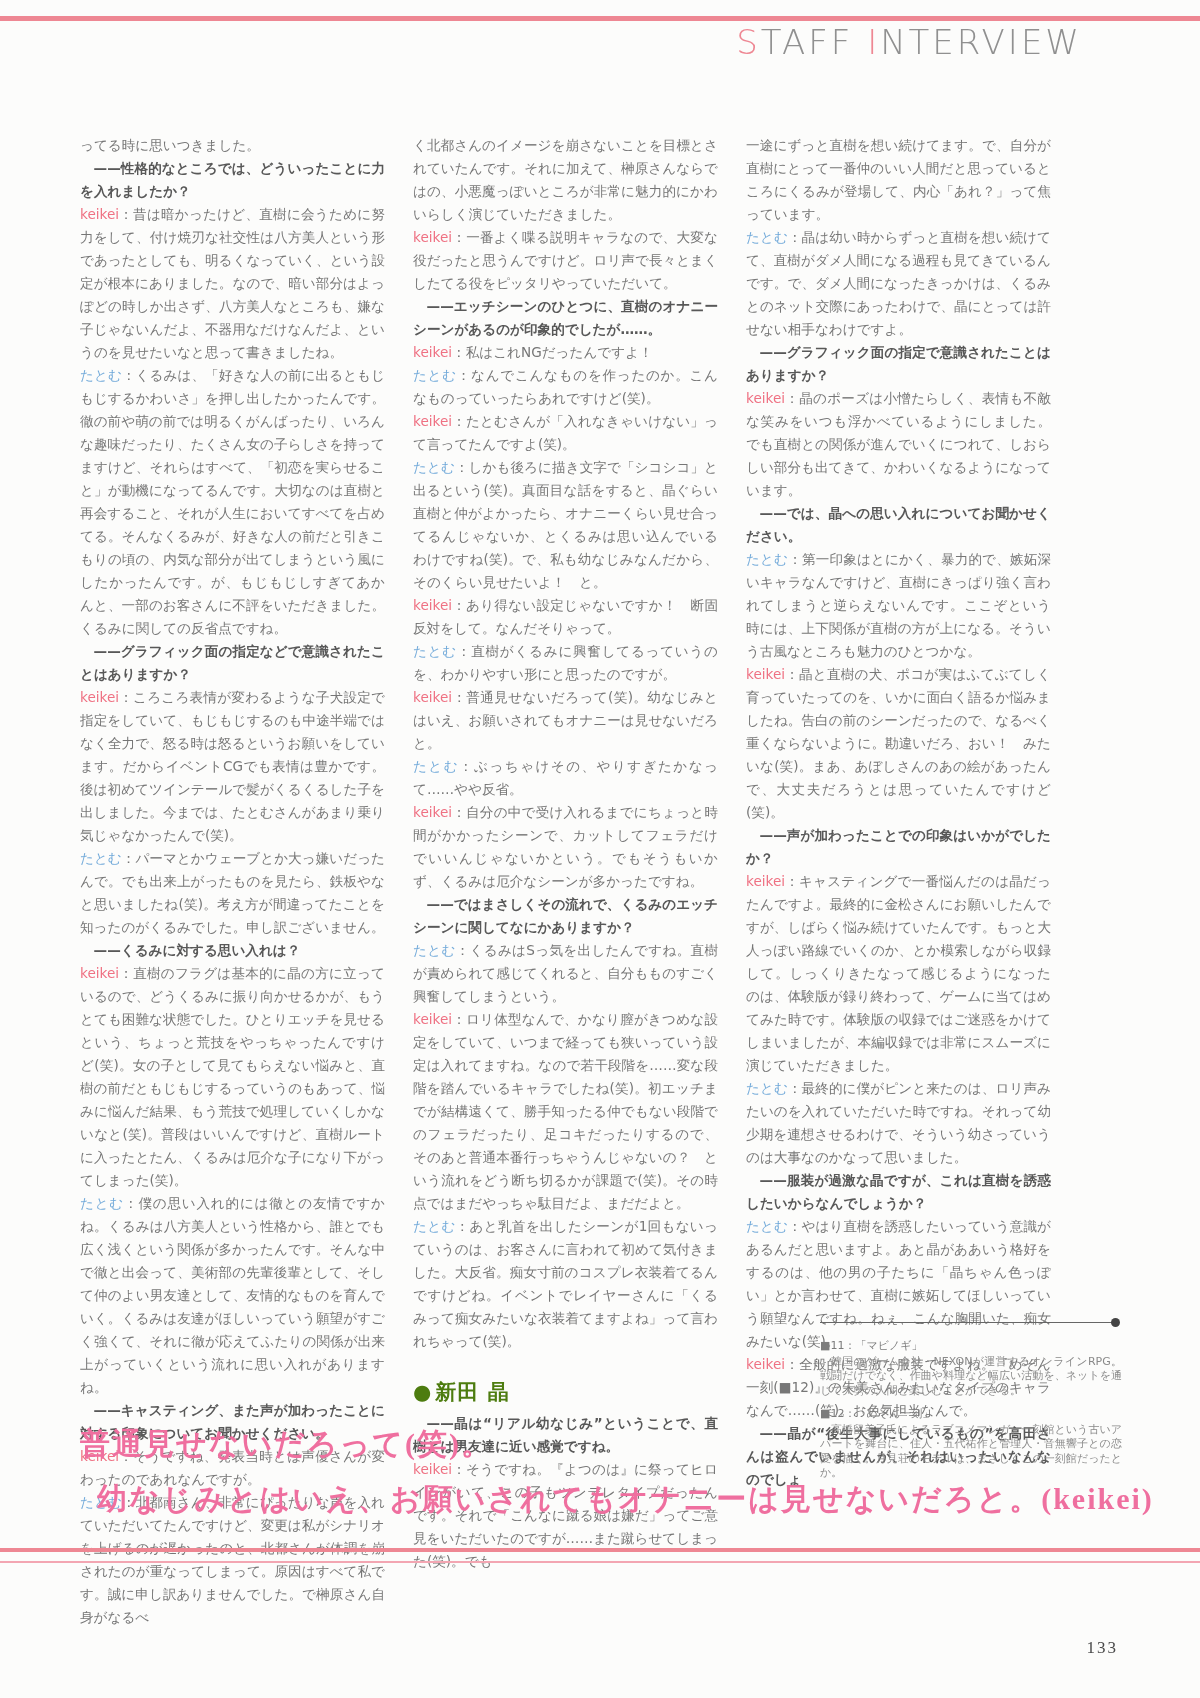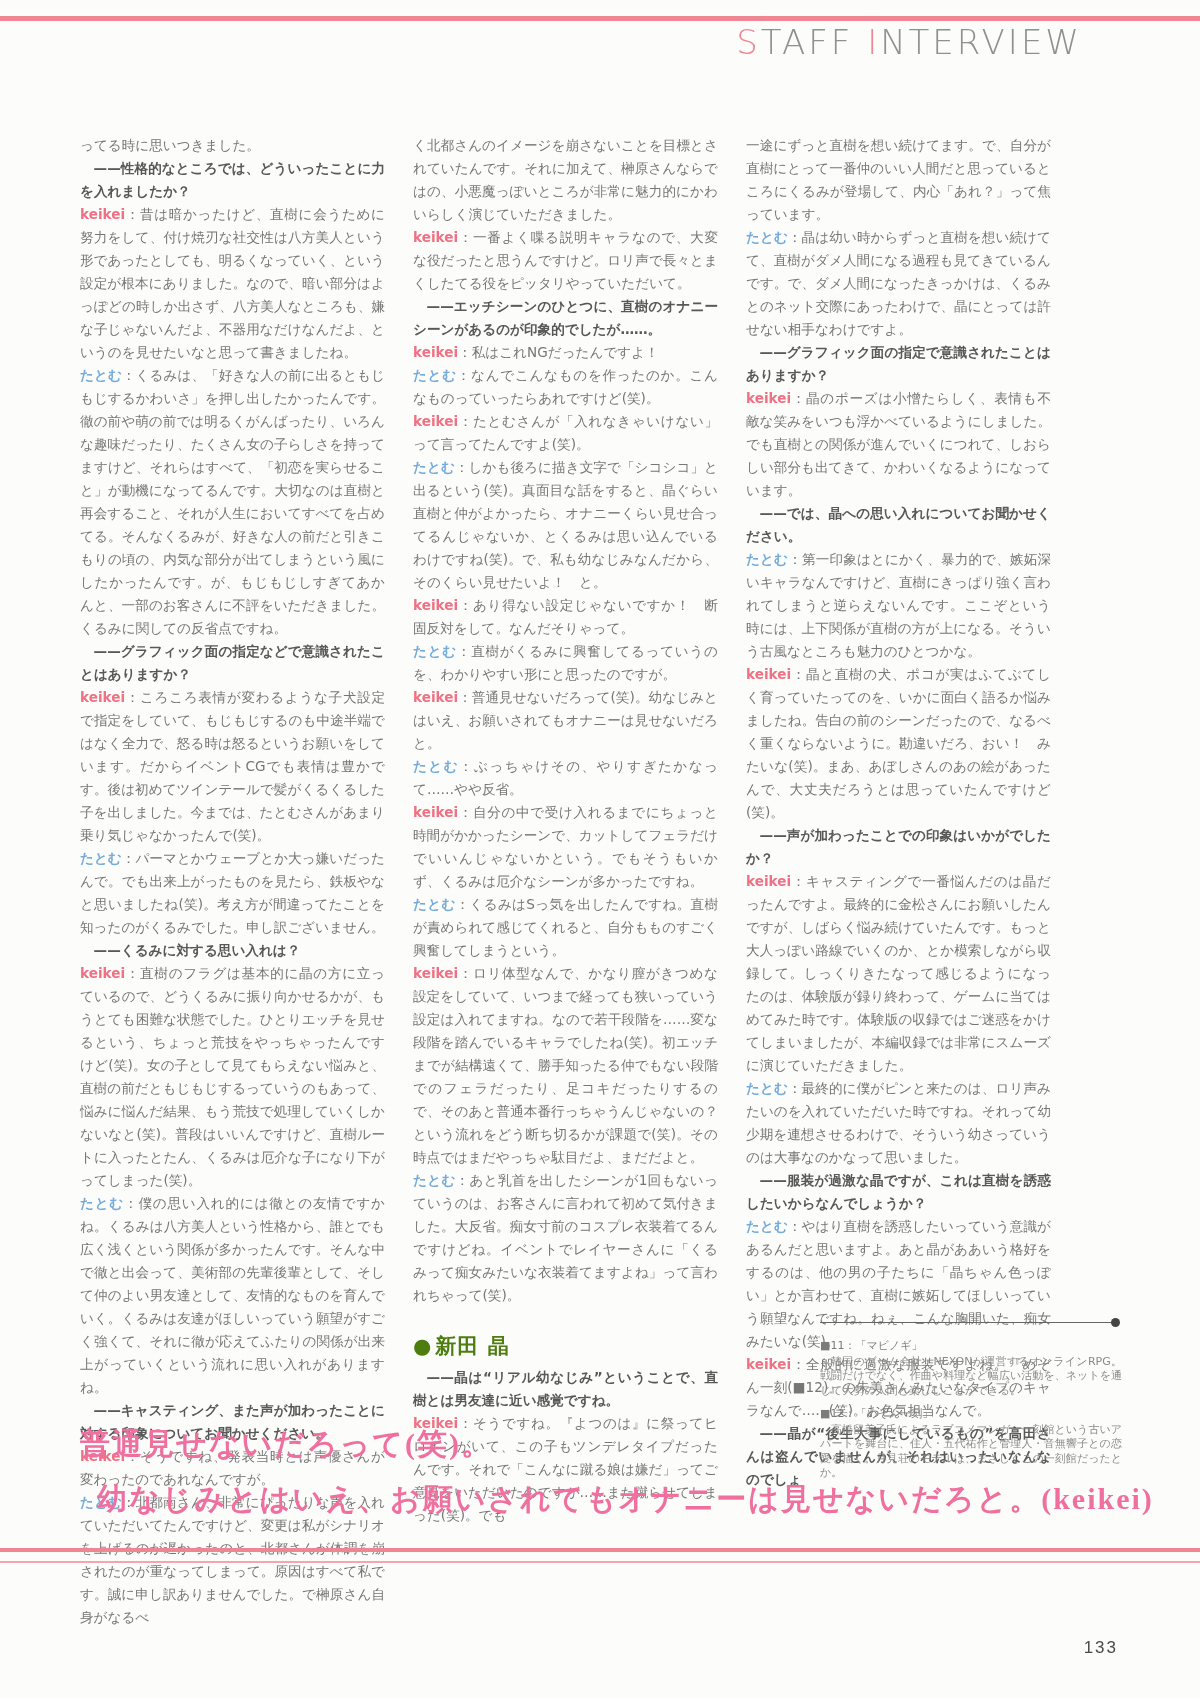--- a/index.html
+++ b/index.html
@@ -12,21 +12,21 @@
   .masthead {
     position:absolute; top:22px; right:118px;
     font-size:34px; font-weight:200; letter-spacing:3px; color:#909090; white-space:nowrap;text-align:right;
   }
   .masthead .accent { color:#ee8793; }
 
   .columns { position:absolute; left:80px; top:134px; display:flex; gap:28px; align-items:flex-start; }
   .col { width:305px; font-size:13.6px; line-height:23px; color:#767676; text-align:justify; }
   .para { margin:0; }
   .para.q { font-weight:bold; color:#585858; text-indent:1em; }
-  .spk { font-weight:bold;margin-top:32px; }
+  .spk { font-weight:normal;margin-top:32px; }
   .spk.keikei { color:#ef7183; }
   .spk.tatomu { color:#74abda; }
   .sec { margin-top:28px; margin-bottom:8px; color:#4d7c0f; font-weight:bold; font-size:21px; letter-spacing:1px; }
   .sec .bullet { margin-right:3px; }
 
   .footnotes { position:absolute; left:820px; top:1322px; width:302px; }
   .fn-rule { position:relative; height:1px; background:#666; margin-bottom:16px; margin-right:4px; }
   .fn-rule .dot { position:absolute; right:-2px; top:-4px; width:9px; height:9px; border-radius:50%; background:#444; }
   .fn { font-size:11px; line-height:14.5px; color:#8a8a8a; text-align:justify; margin-bottom:9px; }
   .fn-title { margin-bottom:1px; color:#7c7c7c; }
@@ -34,21 +34,21 @@
 
   .quote { position:absolute; left:80px; top:1416px; white-space:nowrap;font-family:Liberation Serif, serif; }
   .quote-line { font-size:30px; font-weight:bold; color:#ef6f9f; letter-spacing:2px; line-height:55px; }
   .quote-line.l2 { padding-left:17px; }
 
   .bottom-rule-a { position:absolute; left:0; top:1548px; width:1200px; height:4px; background:#ee8793; }
   .bottom-rule-b { position:absolute; left:0; top:1561px; width:1200px; height:2px; background:#f3a6b2; }
 
   .page-number {
     position:absolute; top:1638px; right:82px;
-    font-family:Liberation Sans, sans-serif;
+    font-family:Liberation Serif, serif;
     font-size:17px; letter-spacing:2px; color:#4a4a4a;
   }
 </style>
 </head>
 <body>
 
 <div class="top-rule"></div>
 
 <div class="masthead">
   <span class="accent">S</span><span>TAFF</span><span> </span><span class="accent">I</span><span>NTERVIEW</span>
@@ -76,20 +76,21 @@
       <div class="para q">——エッチシーンのひとつに、直樹のオナニーシーンがあるのが印象的でしたが……。</div>
       <div class="para ans"><span class="spk keikei">keikei</span>：私はこれNGだったんですよ！</div>
       <div class="para ans"><span class="spk tatomu">たとむ</span>：なんでこんなものを作ったのか。こんなものっていったらあれですけど(笑)。</div>
       <div class="para ans"><span class="spk keikei">keikei</span>：たとむさんが「入れなきゃいけない」って言ってたんですよ(笑)。</div>
       <div class="para ans"><span class="spk tatomu">たとむ</span>：しかも後ろに描き文字で「シコシコ」と出るという(笑)。真面目な話をすると、晶ぐらい直樹と仲がよかったら、オナニーくらい見せ合ってるんじゃないか、とくるみは思い込んでいるわけですね(笑)。で、私も幼なじみなんだから、そのくらい見せたいよ！　と。</div>
       <div class="para ans"><span class="spk keikei">keikei</span>：あり得ない設定じゃないですか！　断固反対をして。なんだそりゃって。</div>
       <div class="para ans"><span class="spk tatomu">たとむ</span>：直樹がくるみに興奮してるっていうのを、わかりやすい形にと思ったのですが。</div>
       <div class="para ans"><span class="spk keikei">keikei</span>：普通見せないだろって(笑)。幼なじみとはいえ、お願いされてもオナニーは見せないだろと。</div>
       <div class="para ans"><span class="spk tatomu">たとむ</span>：ぶっちゃけその、やりすぎたかなって……やや反省。</div>
       <div class="para ans"><span class="spk keikei">keikei</span>：自分の中で受け入れるまでにちょっと時間がかかったシーンで、カットしてフェラだけでいいんじゃないかという。でもそうもいかず、くるみは厄介なシーンが多かったですね。</div>
+      <div class="para q">——ではまさしくその流れで、くるみのエッチシーンに関してなにかありますか？</div>
       <div class="para ans"><span class="spk tatomu">たとむ</span>：くるみはSっ気を出したんですね。直樹が責められて感じてくれると、自分もものすごく興奮してしまうという。</div>
       <div class="para ans"><span class="spk keikei">keikei</span>：ロリ体型なんで、かなり膣がきつめな設定をしていて、いつまで経っても狭いっていう設定は入れてますね。なので若干段階を……変な段階を踏んでいるキャラでしたね(笑)。初エッチまでが結構遠くて、勝手知ったる仲でもない段階でのフェラだったり、足コキだったりするので、そのあと普通本番行っちゃうんじゃないの？　という流れをどう断ち切るかが課題で(笑)。その時点ではまだやっちゃ駄目だよ、まだだよと。</div>
       <div class="para ans"><span class="spk tatomu">たとむ</span>：あと乳首を出したシーンが1回もないっていうのは、お客さんに言われて初めて気付きました。大反省。痴女寸前のコスプレ衣装着てるんですけどね。イベントでレイヤーさんに「くるみって痴女みたいな衣装着てますよね」って言われちゃって(笑)。</div>
       <div class="sec"><span class="bullet">●</span><span>新田 晶</span></div>
       <div class="para q">——晶は“リアル幼なじみ”ということで、直樹とは男友達に近い感覚ですね。</div>
       <div class="para ans"><span class="spk keikei">keikei</span>：そうですね。『よつのは』に祭ってヒロインがいて、この子もツンデレタイプだったんです。それで「こんなに蹴る娘は嫌だ」ってご意見をいただいたのですが……また蹴らせてしまった(笑)。でも</div>
     </div>
   <div class="col">
       <div class="para">一途にずっと直樹を想い続けてます。で、自分が直樹にとって一番仲のいい人間だと思っているところにくるみが登場して、内心「あれ？」って焦っています。</div>
       <div class="para ans"><span class="spk tatomu">たとむ</span>：晶は幼い時からずっと直樹を想い続けてて、直樹がダメ人間になる過程も見てきているんです。で、ダメ人間になったきっかけは、くるみとのネット交際にあったわけで、晶にとっては許せない相手なわけですよ。</div>

